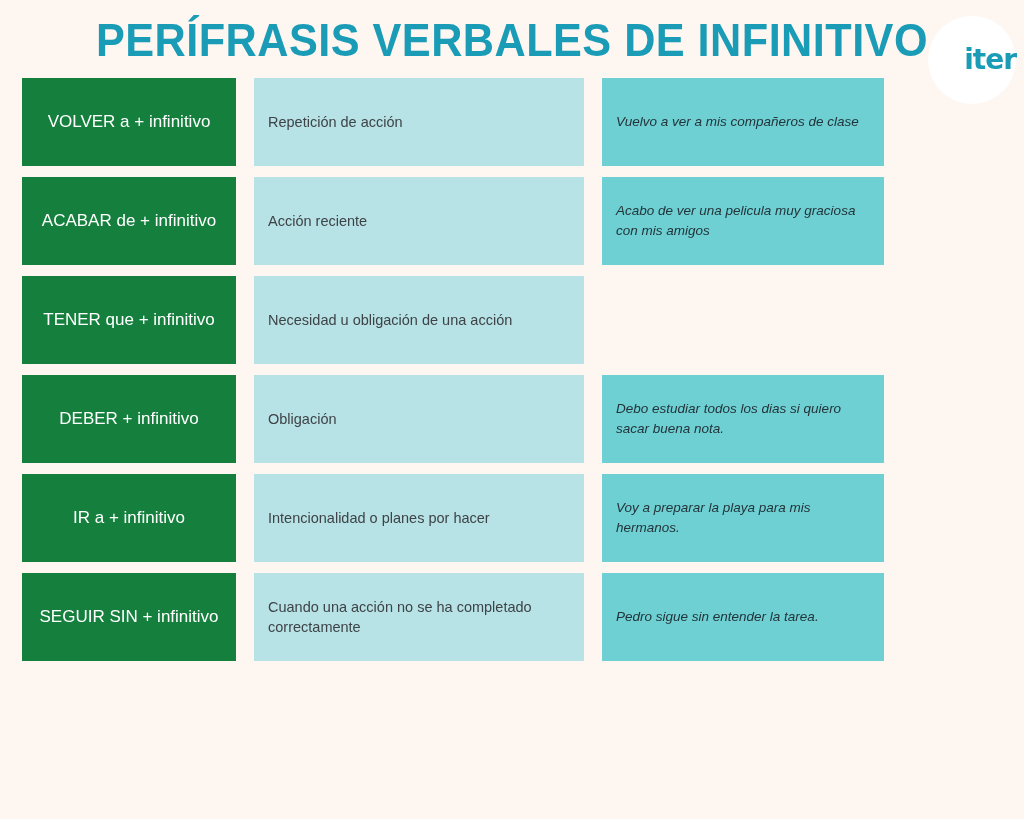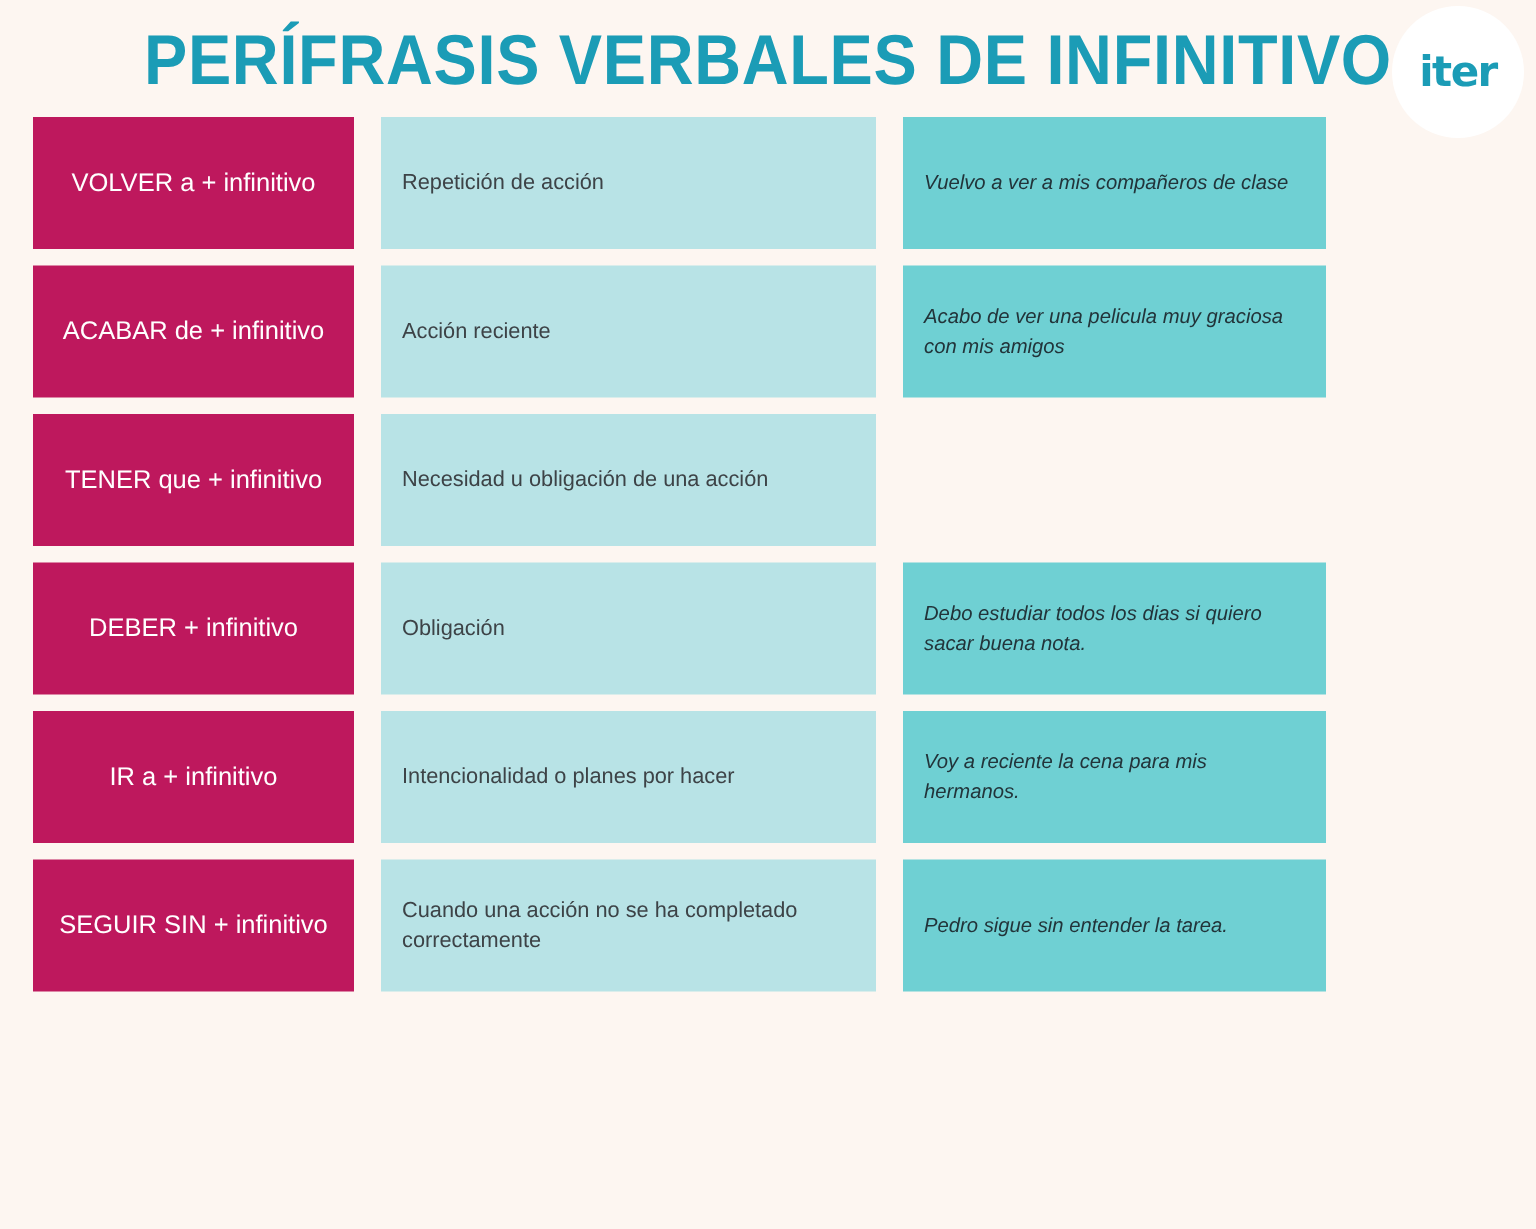--- a/index.html
+++ b/index.html
@@ -30,28 +30,28 @@
     font-size: 47px;
     font-weight: bold;
     letter-spacing: 0.5px;
     color: #1b9cb6;
     text-transform: uppercase;
     transform: scaleX(0.92);
   }
   .logo {
     position: absolute;
     right: 8px;
-    top: 4px;
+    top: 16px;
     width: 88px;
     height: 88px;
     border-radius: 50%;
     background: #ffffff;
     display: flex;
     align-items: center;
-    justify-content: center;
+    justify-content: flex-end;
   }
   .logo-text {
     font-family: "DejaVu Sans", sans-serif;
     font-size: 28px;
     font-weight: bold;
     color: #1b9cb6;
     letter-spacing: -1px;
     line-height: 1;
   }
 
@@ -69,21 +69,21 @@
     padding-left: 22px;
     padding-right: 22px;
   }
   .cell {
     display: flex;
     align-items: center;
     box-sizing: border-box;
   }
   .cell-form {
     width: 214px;
-    background: #be185d;
+    background: #15803d;
     color: #ffffff;
     justify-content: center;
     text-align: center;
     padding: 8px 10px;
     font-size: 17px;
     line-height: 1.35;
   }
   .cell-meaning {
     width: 330px;
     margin-left: 18px;
@@ -137,21 +137,21 @@
 
   <div class="row">
     <div class="cell cell-form h60">DEBER + infinitivo</div>
     <div class="cell cell-meaning h60">Obligación</div>
     <div class="cell cell-example h60">Debo estudiar todos los dias si quiero sacar buena nota.</div>
   </div>
 
   <div class="row">
     <div class="cell cell-form h60">IR a + infinitivo</div>
     <div class="cell cell-meaning h60">Intencionalidad o planes por hacer</div>
-    <div class="cell cell-example h60">Voy a reciente la cena para mis hermanos.</div>
+    <div class="cell cell-example h60">Voy a preparar la playa para mis hermanos.</div>
   </div>
 
   <div class="row">
     <div class="cell cell-form h60">SEGUIR SIN + infinitivo</div>
     <div class="cell cell-meaning h60">Cuando una acción no se ha completado correctamente</div>
     <div class="cell cell-example h60">Pedro sigue sin entender la tarea.</div>
   </div>
 
 </div>
 

